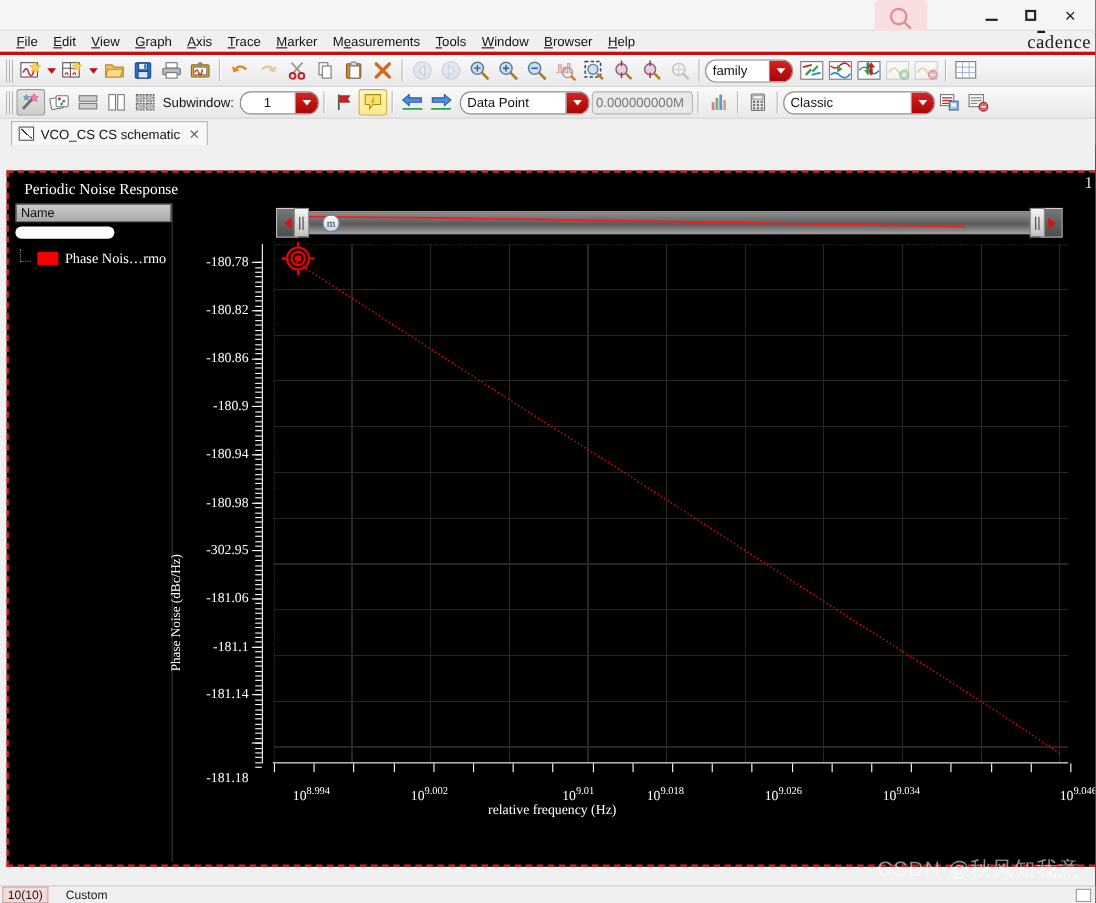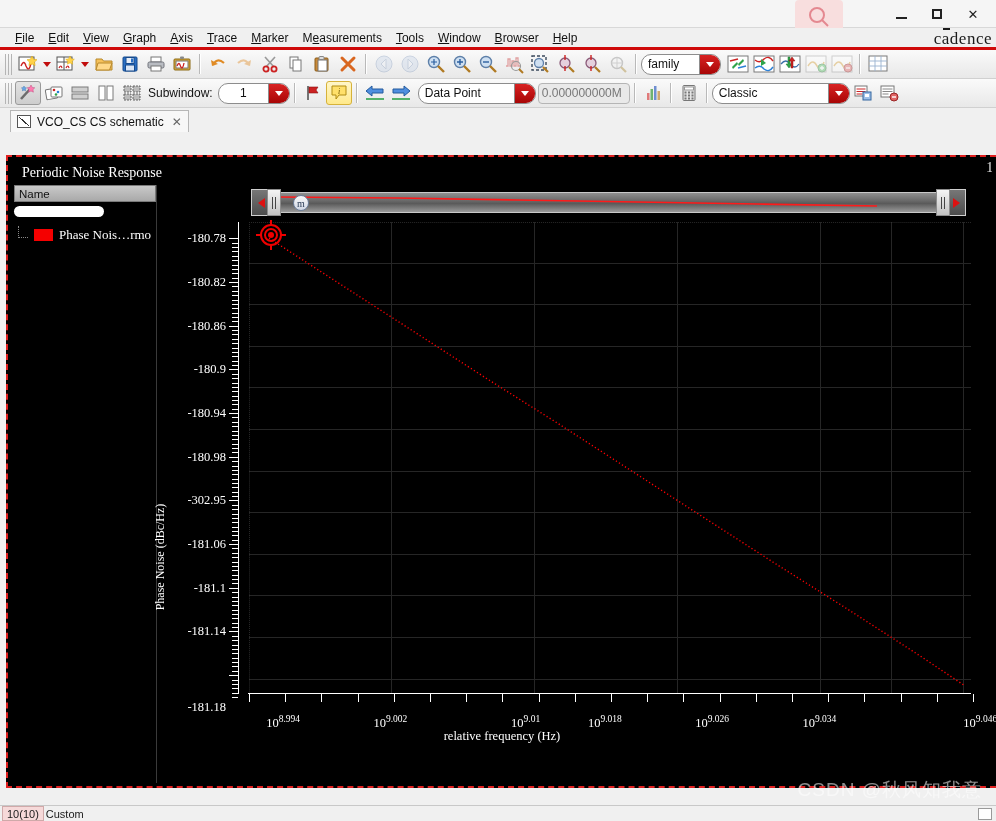--- a/index.html
+++ b/index.html
@@ -415,21 +415,21 @@
     background: #f0f0f0;
     border-top: 1px solid #c8c8c8;
     display: flex; align-items: center;
     font-size: 11px; color: #1a1a1a;
   }
   .bb-count {
     background: #f6d9d9; border: 1px solid #cfa9a9;
     padding: 0 4px; height: 15px; display:flex; align-items:center;
     margin-left: 2px;
   }
-  .bb-mode { margin-left: 2px; }
+  .bb-mode { margin-left: 16px; }
   .bb-right-box {
     position: absolute; right: 4px;
     width: 14px; height: 12px; border: 1px solid #9a9a9a; background: #fff;
   }
 </style>
 </head>
 <body>
 
 <div id="app">
 

